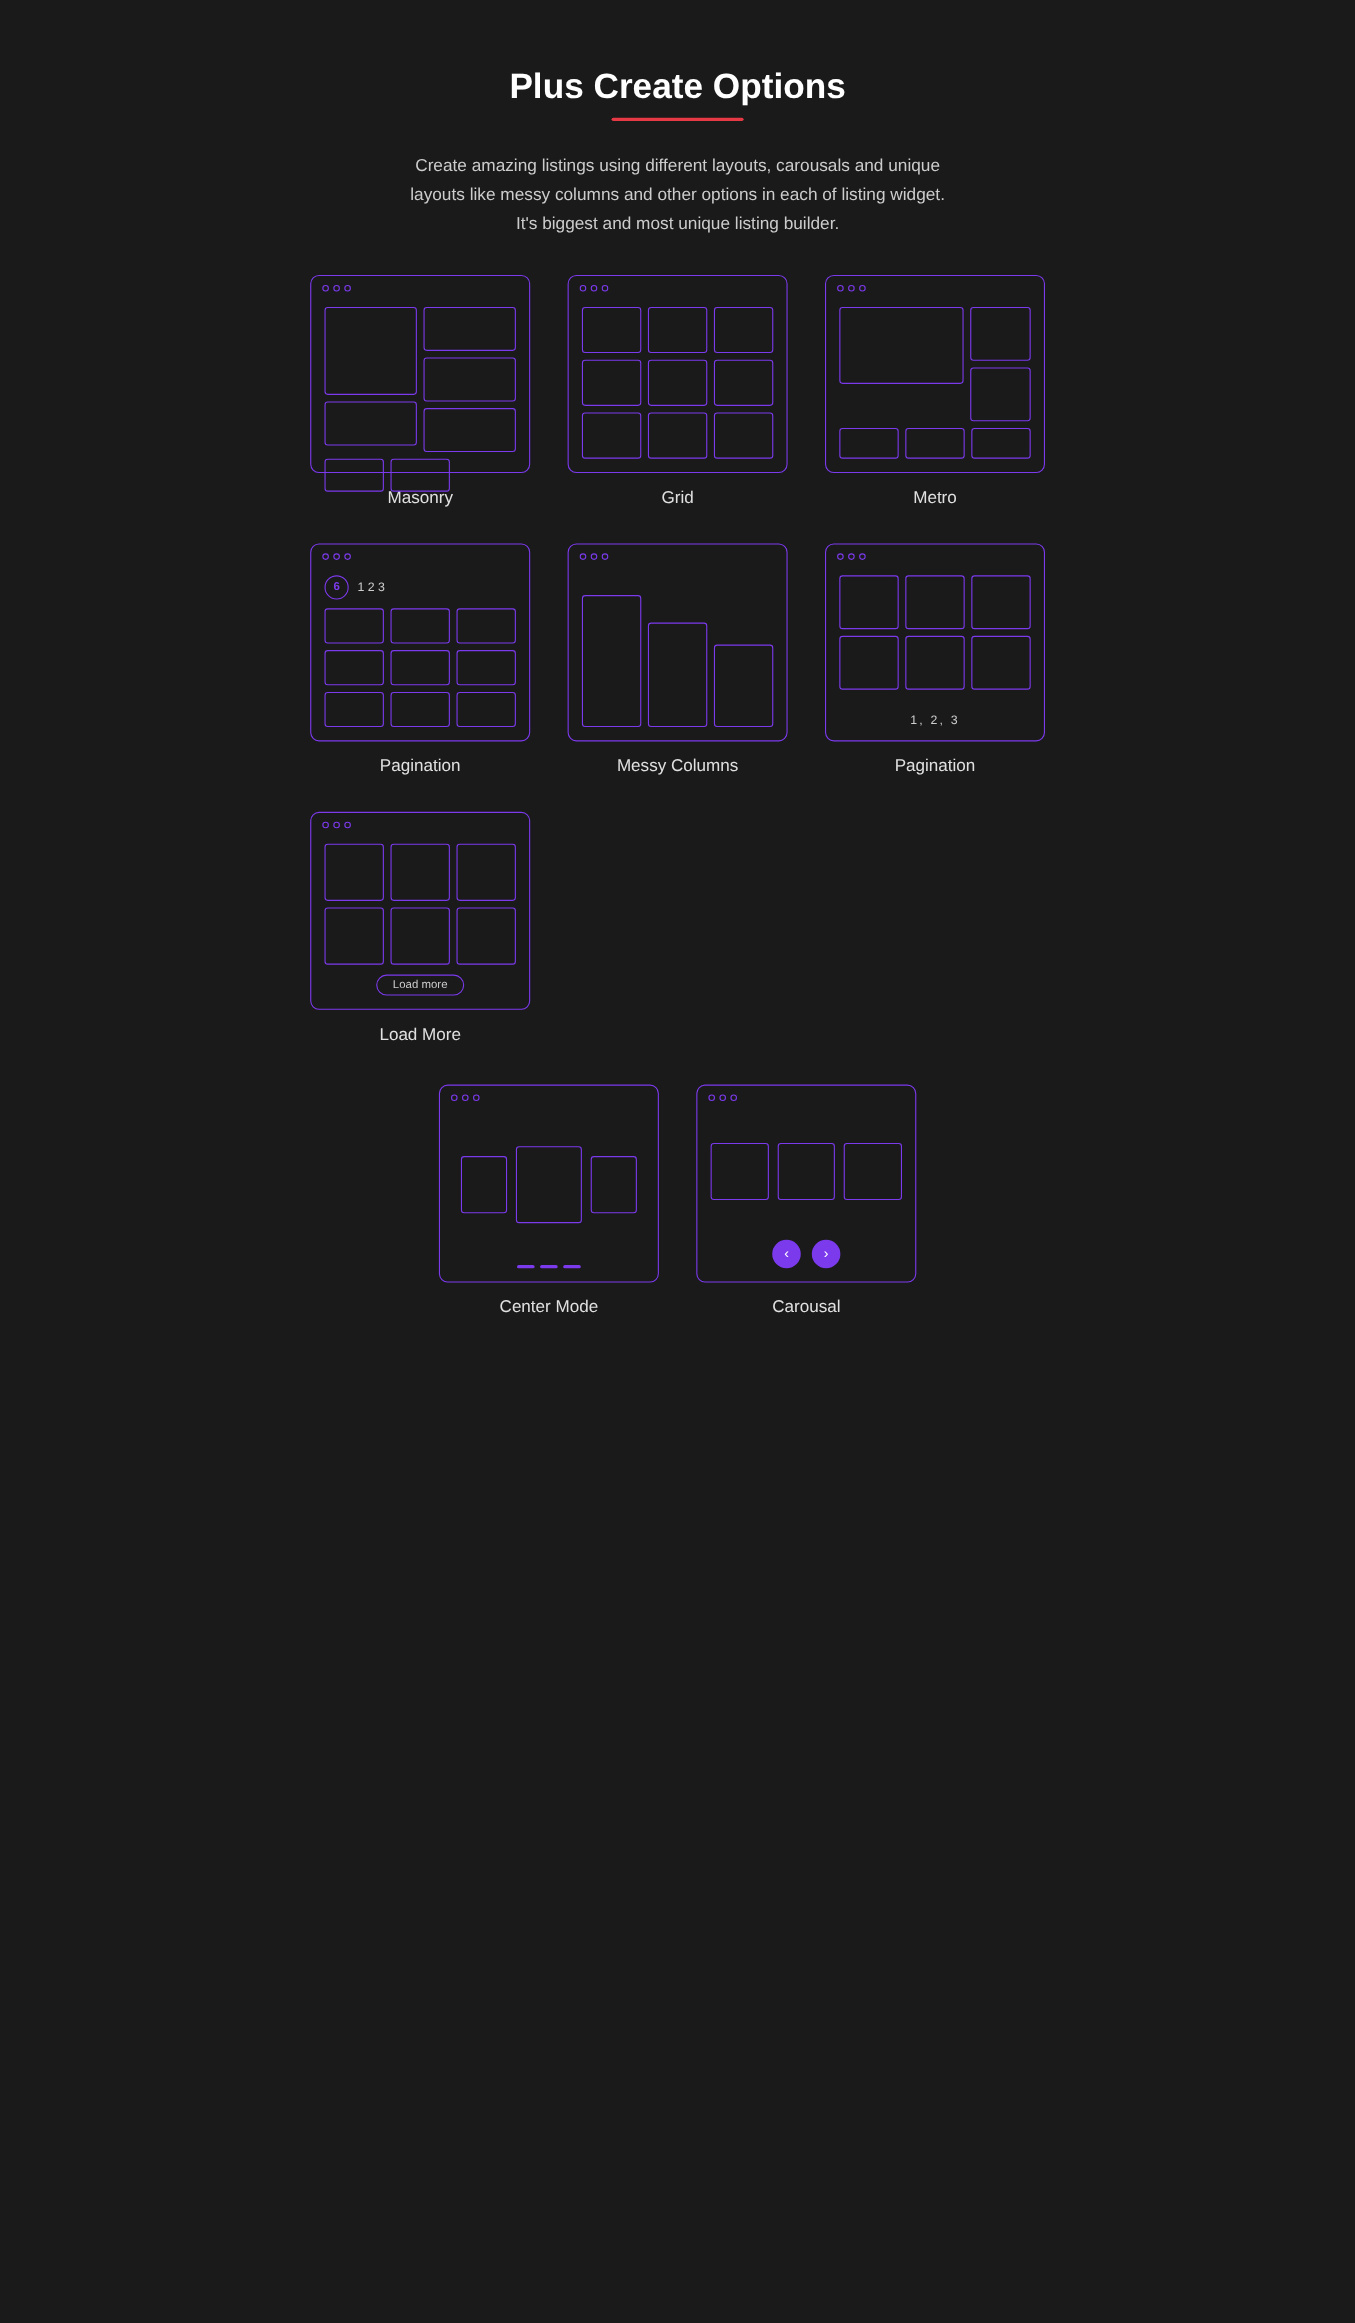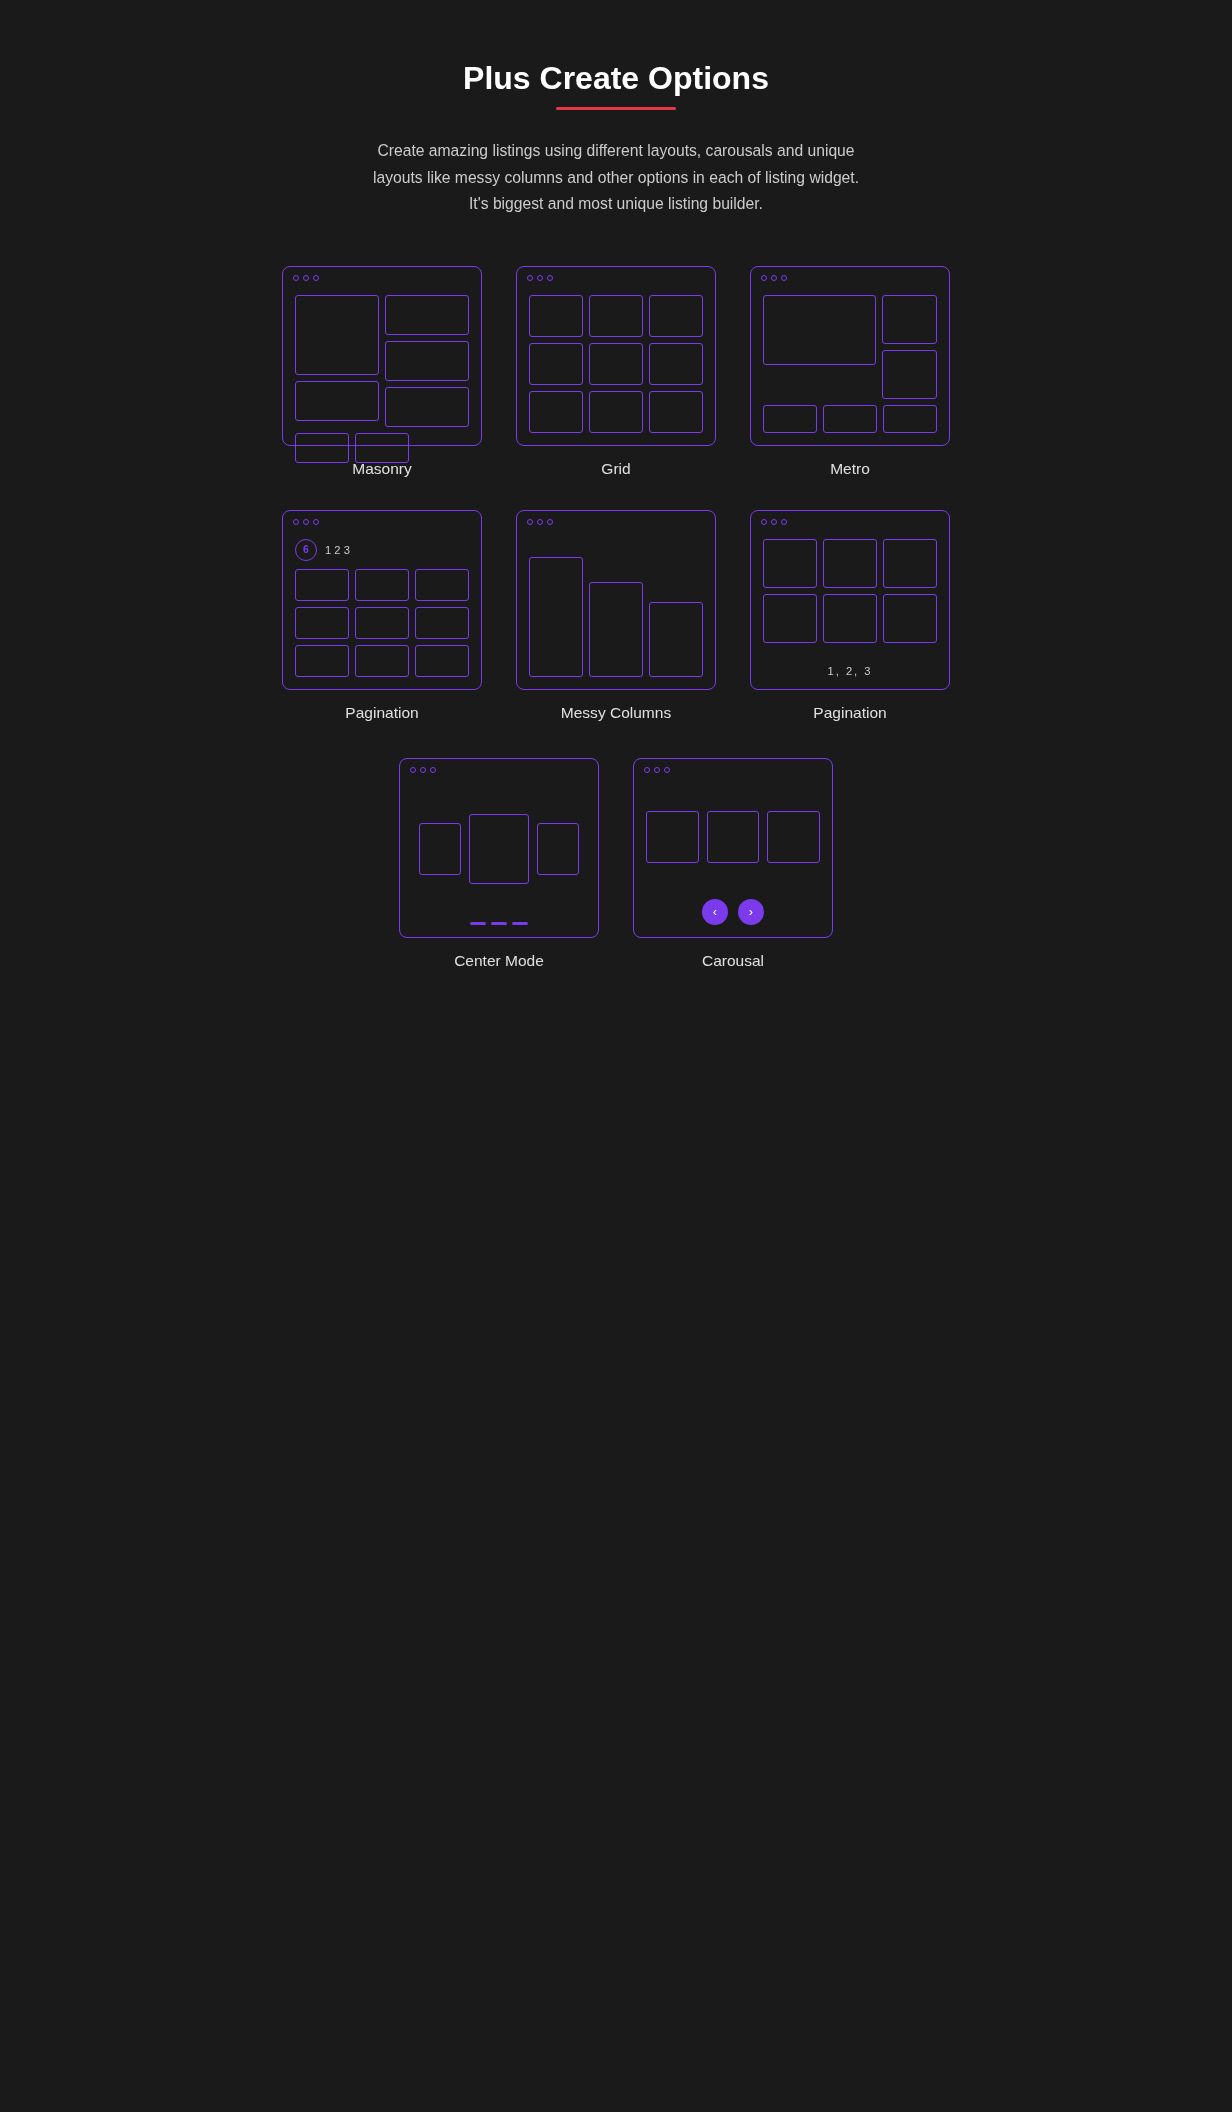--- a/index.html
+++ b/index.html
@@ -26,21 +26,21 @@
       background: #e63946;
       margin: 0 auto 28px auto;
       border-radius: 2px;
     }
     .page-description {
       color: #ccc;
       text-align: center;
       max-width: 500px;
       font-size: 0.98rem;
       line-height: 1.7;
-      margin-bottom: 48px;
+      margin-bottom: 32px;
     }
     .grid-container {
       display: grid;
       grid-template-columns: repeat(3, 210px);
       gap: 32px 24px;
       justify-content: center;
       margin-bottom: 36px;
     }
     .card {
       display: flex;
@@ -444,20 +444,41 @@
         <div class="mock-cell"></div>
         <div class="mock-cell"></div>
         <div class="mock-cell"></div>
         <div class="mock-cell"></div>
       </div>
       <div class="pagination-nums">1, 2, 3</div>
     </div>
     <span class="card-label">Pagination</span>
   </div>
 
+  <div class="card">
+    <div class="mock-window">
+      <div class="mock-dots">
+        <div class="mock-dot"></div>
+        <div class="mock-dot"></div>
+        <div class="mock-dot"></div>
+      </div>
+      <div class="loadmore-grid">
+        <div class="mock-cell"></div>
+        <div class="mock-cell"></div>
+        <div class="mock-cell"></div>
+        <div class="mock-cell"></div>
+        <div class="mock-cell"></div>
+        <div class="mock-cell"></div>
+      </div>
+      <div class="loadmore-btn-wrap">
+        <span class="loadmore-btn">Load more</span>
+      </div>
+    </div>
+    <span class="card-label">Load More</span>
+  </div>
 
 </div>
 
 <div class="two-col-grid">
 
   <div class="card">
     <div class="mock-window">
       <div class="mock-dots">
         <div class="mock-dot"></div>
         <div class="mock-dot"></div>

